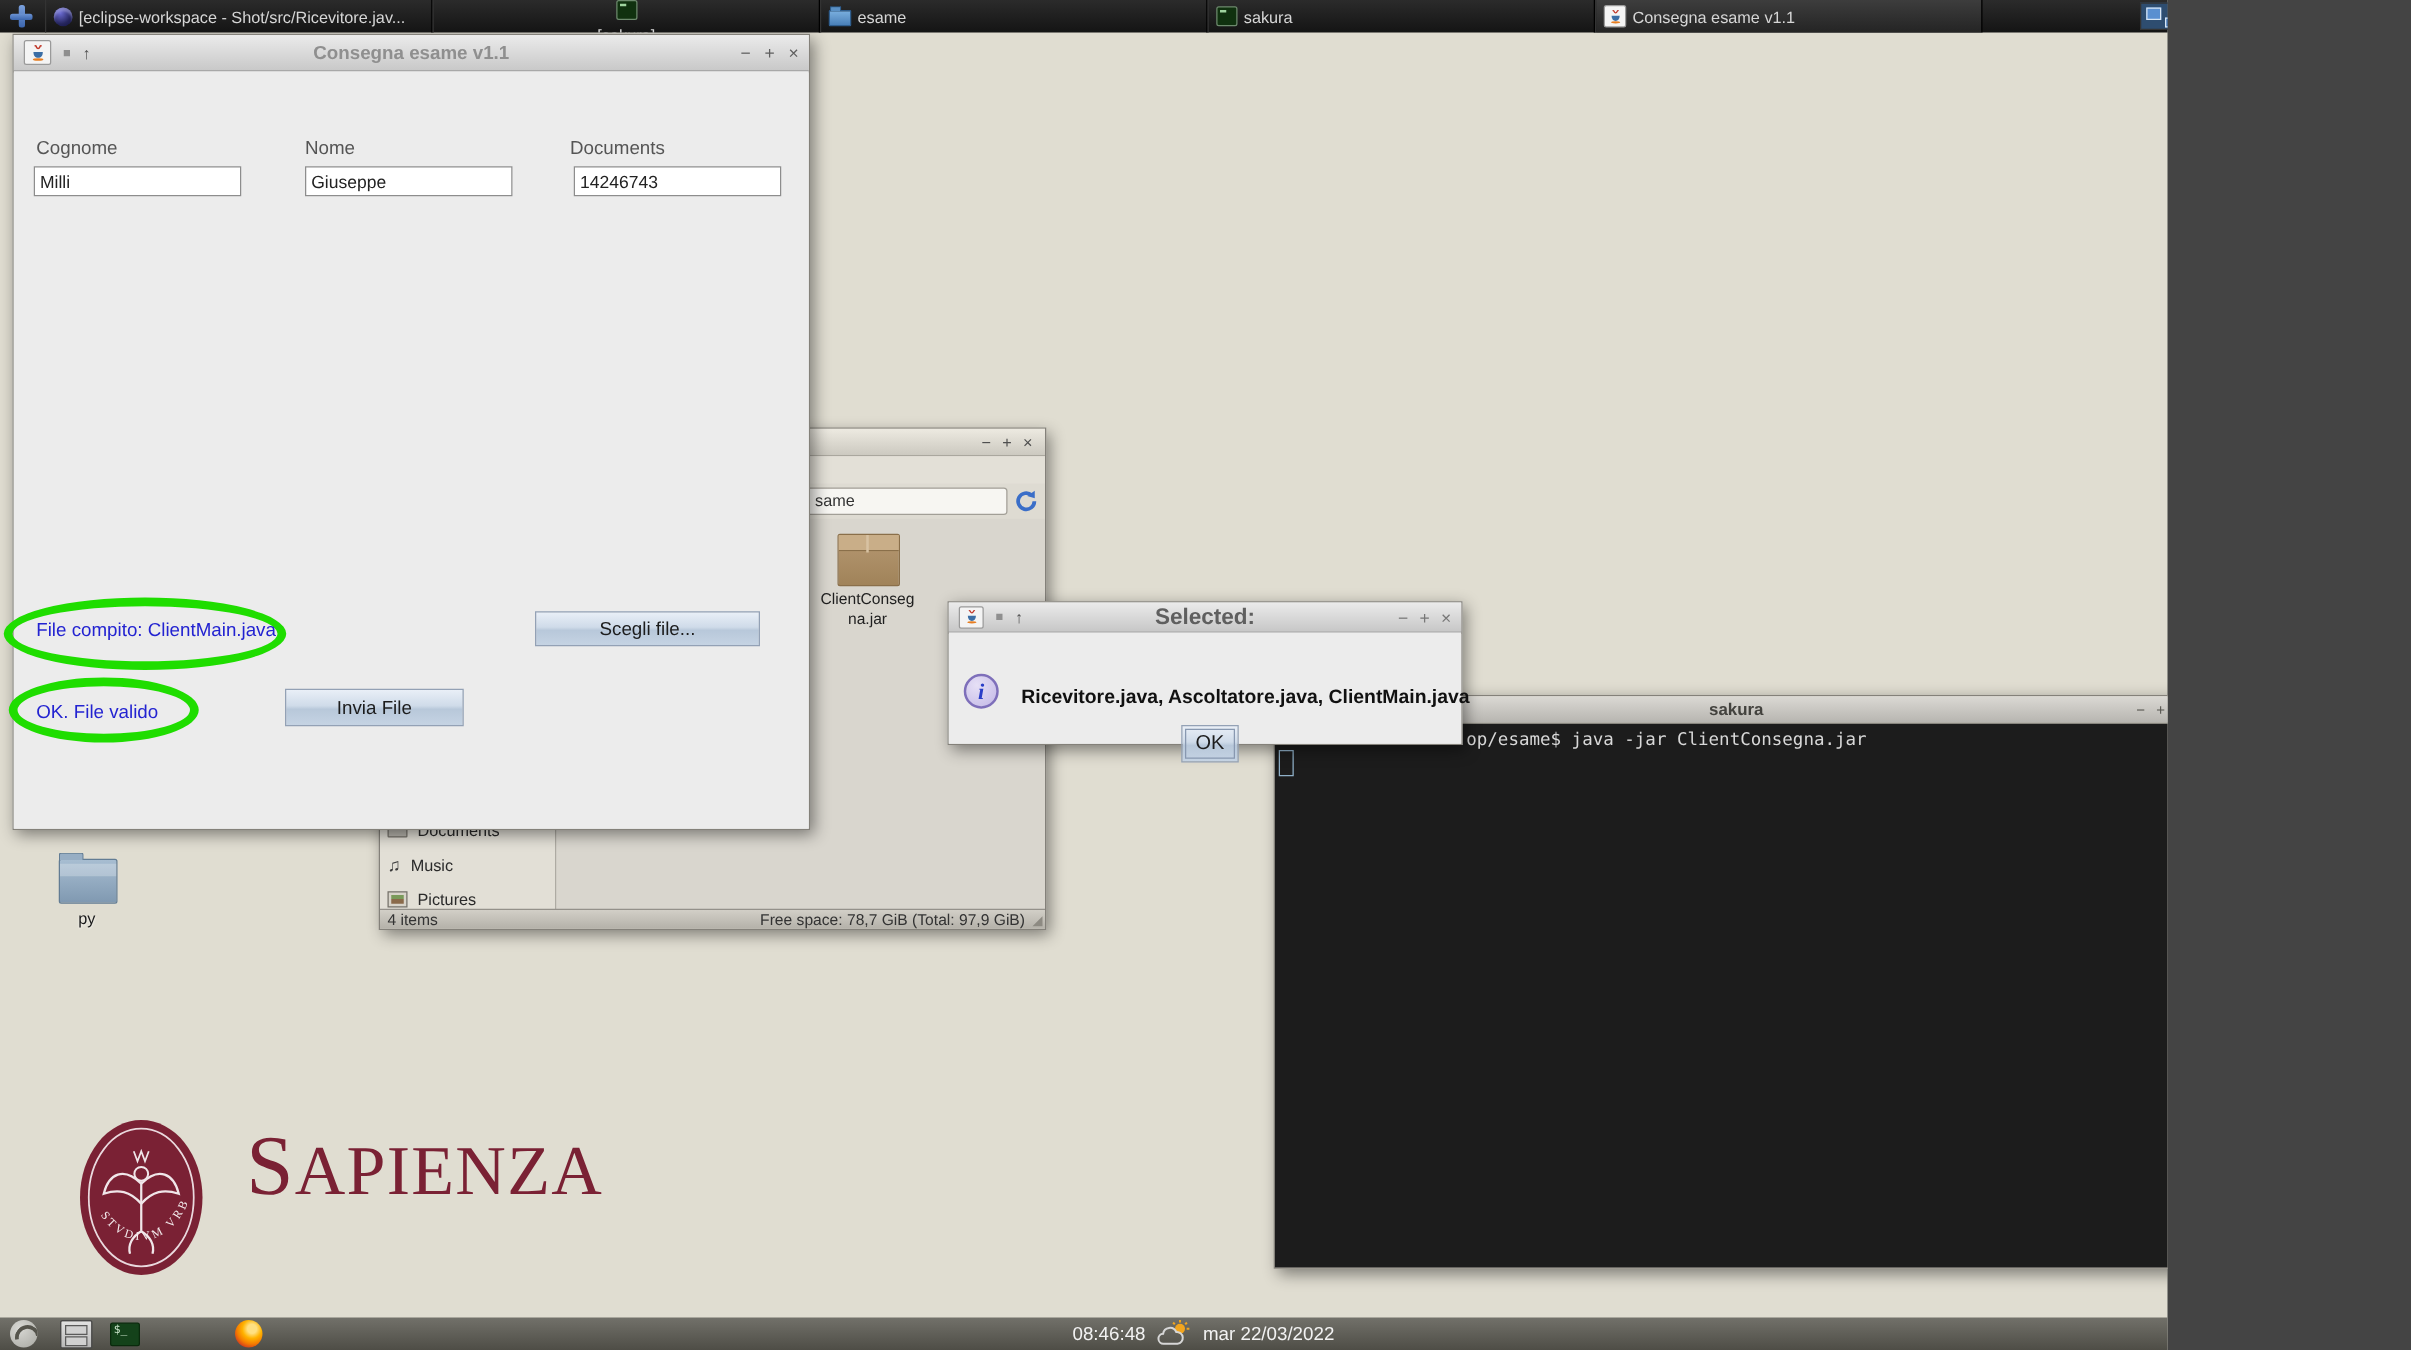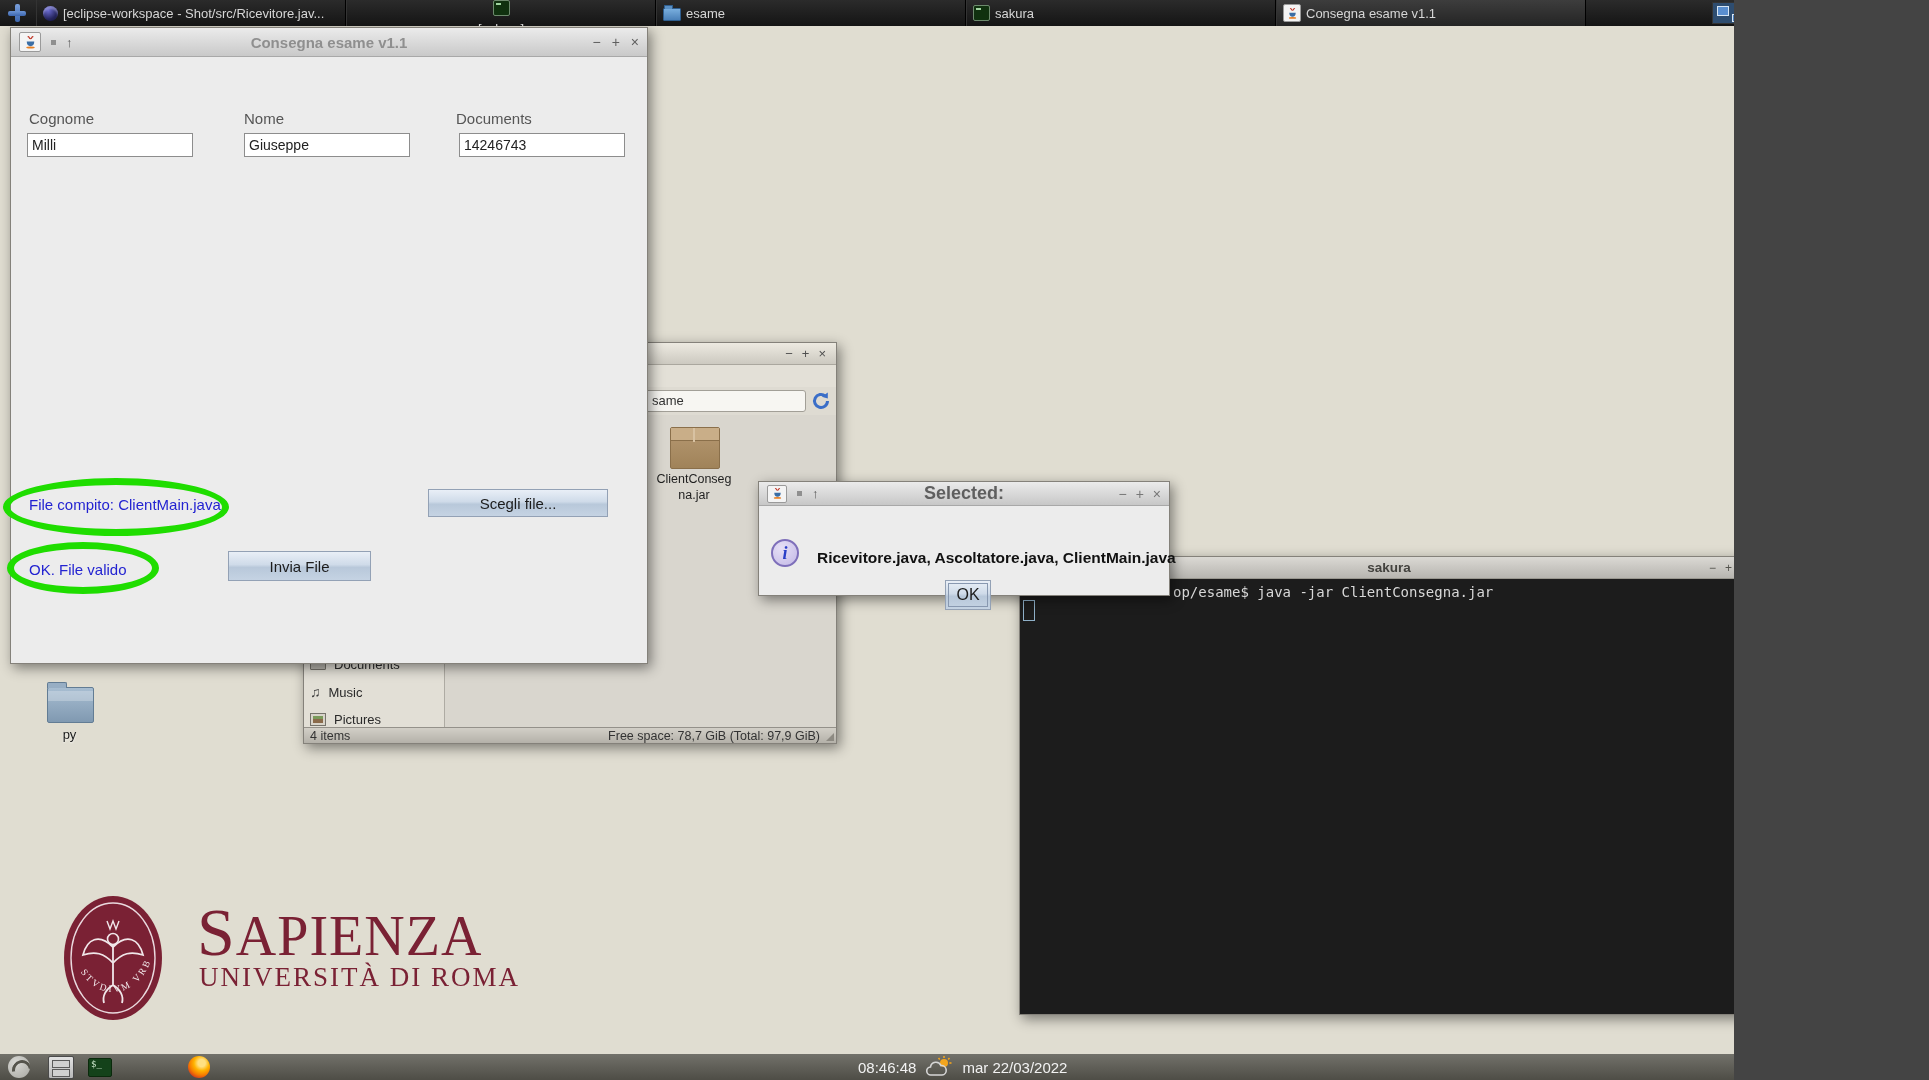--- a/index.html
+++ b/index.html
@@ -178,21 +178,20 @@
       <path d="M44 26l3 8 3-8 3 8 3-8" fill="none" stroke="#f0e6e9" stroke-width="1.4"></path>
       <path d="M50 52 C36 38 24 44 20 60 C32 56 41 58 50 68 M50 52 C64 38 76 44 80 60 C68 56 59 58 50 68" fill="none" stroke="#f0e6e9" stroke-width="1.8"></path>
       <path d="M50 50v40 M50 90c-7 4-11 11-9 18 M50 90c7 4 11 11 9 18" fill="none" stroke="#f0e6e9" stroke-width="1.8"></path>
       <path id="embarc" d="M13 68 A42 55 0 0 0 87 68" fill="none"></path>
       <text font-size="9.5" fill="#f4ecee" letter-spacing="2.5" font-family="Liberation Serif,serif">
         <textPath href="#embarc" startOffset="10%">STVDIVM VRBIS</textPath>
       </text>
     </svg>
   </div>
   <div id="logo-title">SAPIENZA</div>
-  <div id="logo-subtitle">UNIVERSITÀ DI ROMA</div>
 
   <div class="win" id="fm" style="left:303px;top:342px;width:534px;height:402px;z-index:10;background:#dedbd2;">
     <div class="titlebar">
       <div class="tb-controls">
         <span>−</span>
         <span>+</span>
         <span>×</span>
       </div>
     </div>
     <div id="fm-toolbar"></div>

